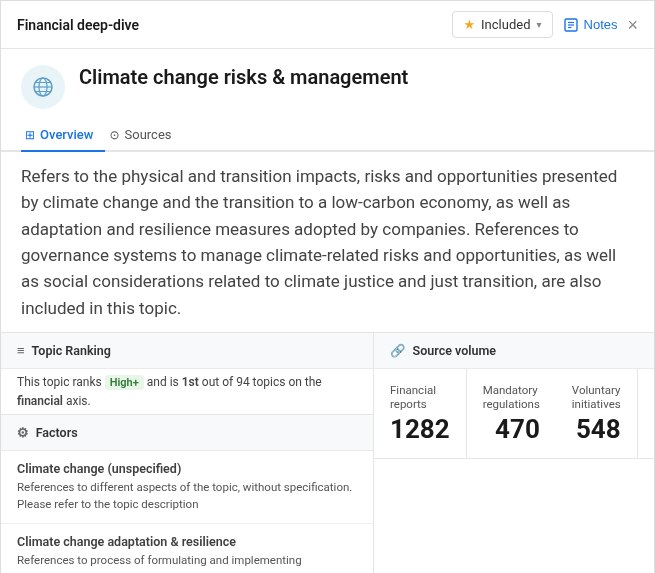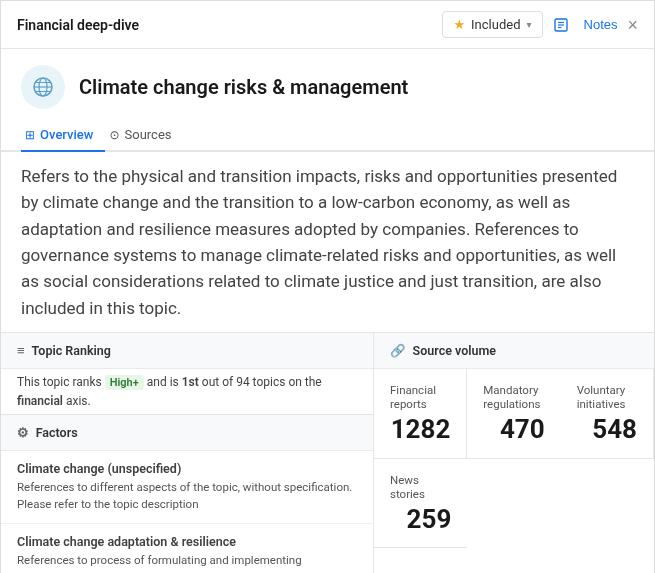--- a/index.html
+++ b/index.html
@@ -43,41 +43,40 @@
       font-size: 13px;
       cursor: pointer;
       color: #333;
       background: #fff;
     }
     .star-icon { color: #f5a623; font-size: 13px; }
     .chevron-icon { color: #888; font-size: 10px; }
     .notes-btn {
       display: flex;
       align-items: center;
-      gap: 15px;
+      gap: 5px;
       font-size: 13px;
       color: #1a73e8;
       cursor: pointer;
       border: none;
       background: none;
       font-weight: 500;
     }
     .close-btn {
       font-size: 18px;
       color: #888;
       cursor: pointer;
       border: none;
       background: none;
       line-height: 1;
     }
 
     
     .topic-header {
       display: flex;
-      align-items: center;
       gap: 14px;
       padding: 16px 20px 10px;
     }
     .topic-icon {
       width: 44px;
       height: 44px;
       border-radius: 50%;
       background: #e8f4f8;
       display: flex;
       align-items: center;
@@ -203,21 +202,21 @@
       gap: 7px;
       padding: 10px 16px;
       background: #f7f9fa;
       border-bottom: 1px solid #e8eaeb;
       font-size: 12.5px;
       font-weight: 600;
       color: #333;
     }
     .source-grid {
       display: grid;
-      grid-template-columns: 1fr 1fr 1fr;
+      grid-template-columns: 1fr 1fr 1fr 1fr;
       gap: 0;
     }
     .source-cell {
       padding: 14px 16px;
       border-bottom: 1px solid #e5e5e5;
       border-right: 1px solid #e5e5e5;
     }
     .source-cell:nth-child(even) { border-right: none; }
     .source-cell-label {
       font-size: 11.5px;

